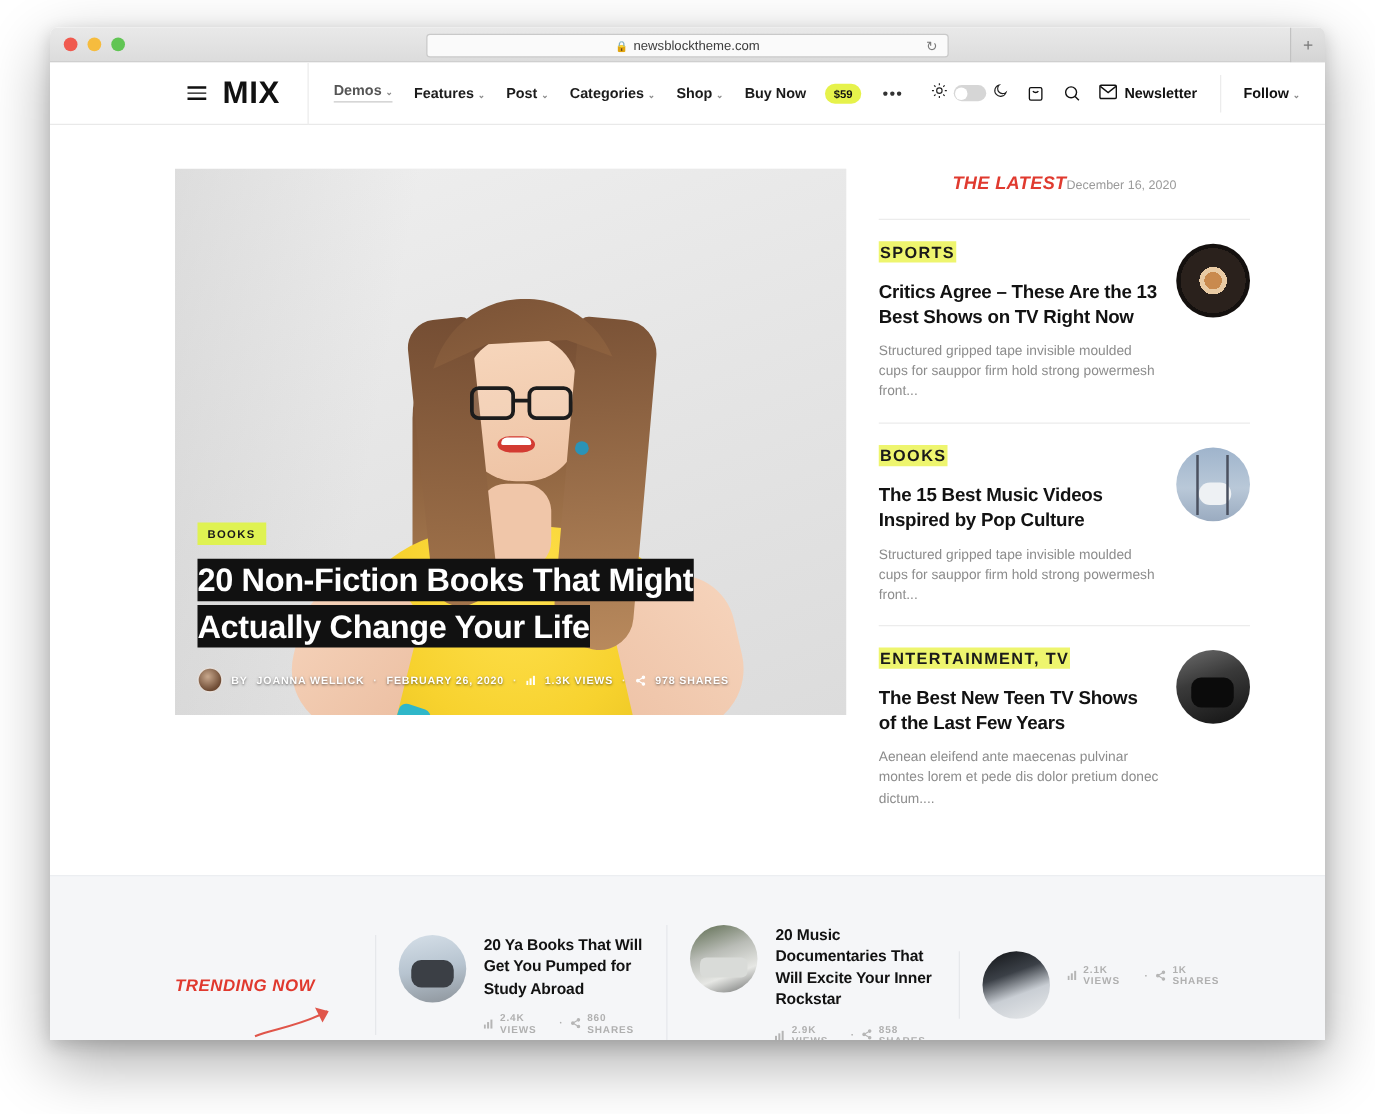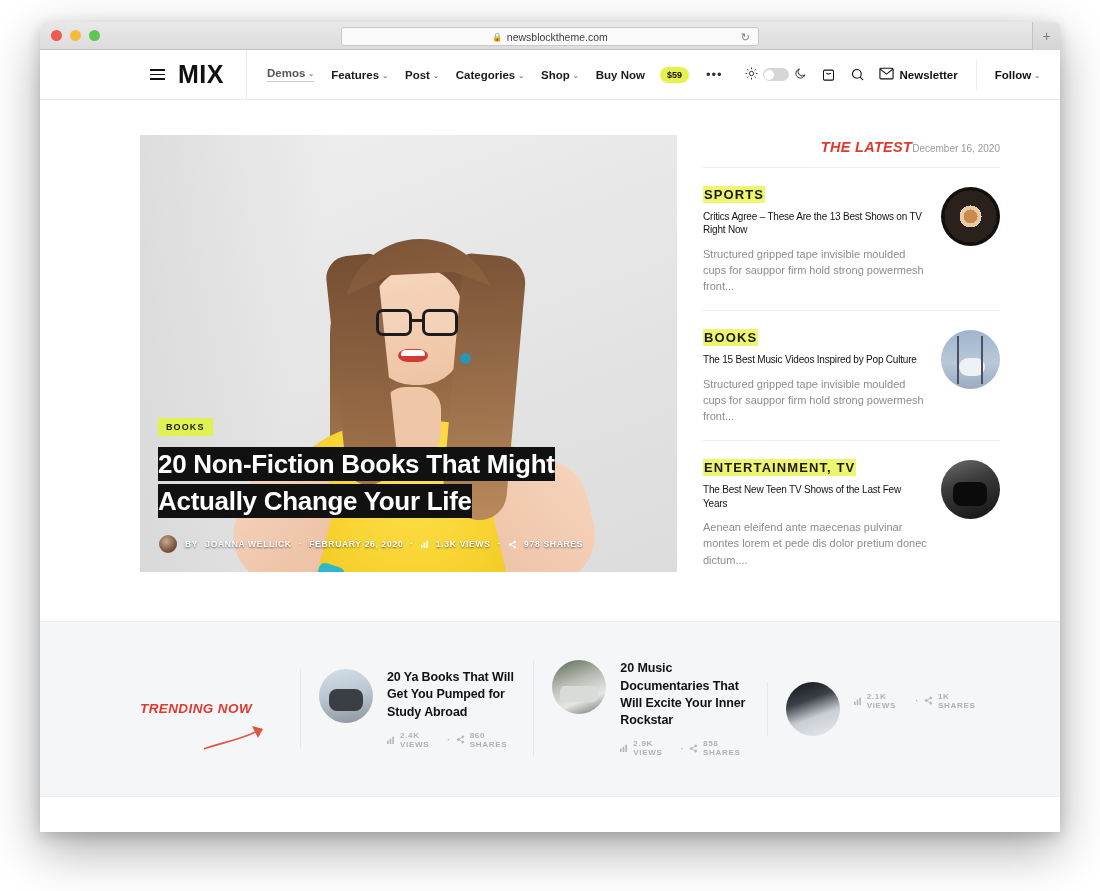--- a/index.html
+++ b/index.html
@@ -251,40 +251,40 @@
     width: 20px; height: 20px; border-radius: 50%;
     background: radial-gradient(circle at 40% 35%, #c9a98e, #6d4a33 70%);
     border: 1.5px solid rgba(255,255,255,0.8);
     flex: none;
   }
   .sep-dot { opacity: 0.85; }
 
   
   .sidebar { flex: 1; padding-top: 4px; }
   .latest-head {
-    display: flex; align-items: baseline; justify-content: flex-end;
-    padding-bottom: 12px; border-bottom: 1px solid #ececec;
+    display: flex; align-items: baseline; justify-content: center;
+    padding-bottom: 20px; border-bottom: 1px solid #ececec;
   }
   .latest-title {
     color: #e03a2f; font-size: 14.5px; font-weight: 800;
     font-style: italic; letter-spacing: 0.3px;
   }
   .latest-date { color: #9a9a9a; font-size: 10px; }
 
   .art { display: flex; gap: 14px; padding: 17px 0 16px; border-bottom: 1px solid #ececec; }
   .art:last-child { border-bottom: none; }
   .art-body { flex: 1; }
   .art-cat {
     font-size: 13px; font-weight: 700; letter-spacing: 1.1px;
     color: #1a1a1a; background: #eef56e; display: inline;
     padding: 1px 1px;
   }
   .art-title {
-    font-size: 10px; font-weight: 400; line-height: 1.33;
-    color: #121212; margin-top: 7px; letter-spacing: -0.2px;
+    font-size: 15px; font-weight: 700; line-height: 1.33;
+    color: #121212; margin-top: 13px; letter-spacing: -0.2px;
   }
   .art-ex {
     font-size: 11px; line-height: 1.48; color: #8c8c8c; margin-top: 9px;
   }
   .thumb {
     width: 59px; height: 59px; border-radius: 50%; flex: none;
     overflow: hidden; margin-top: 2px;
   }
   .thumb.coffee {
     background:

